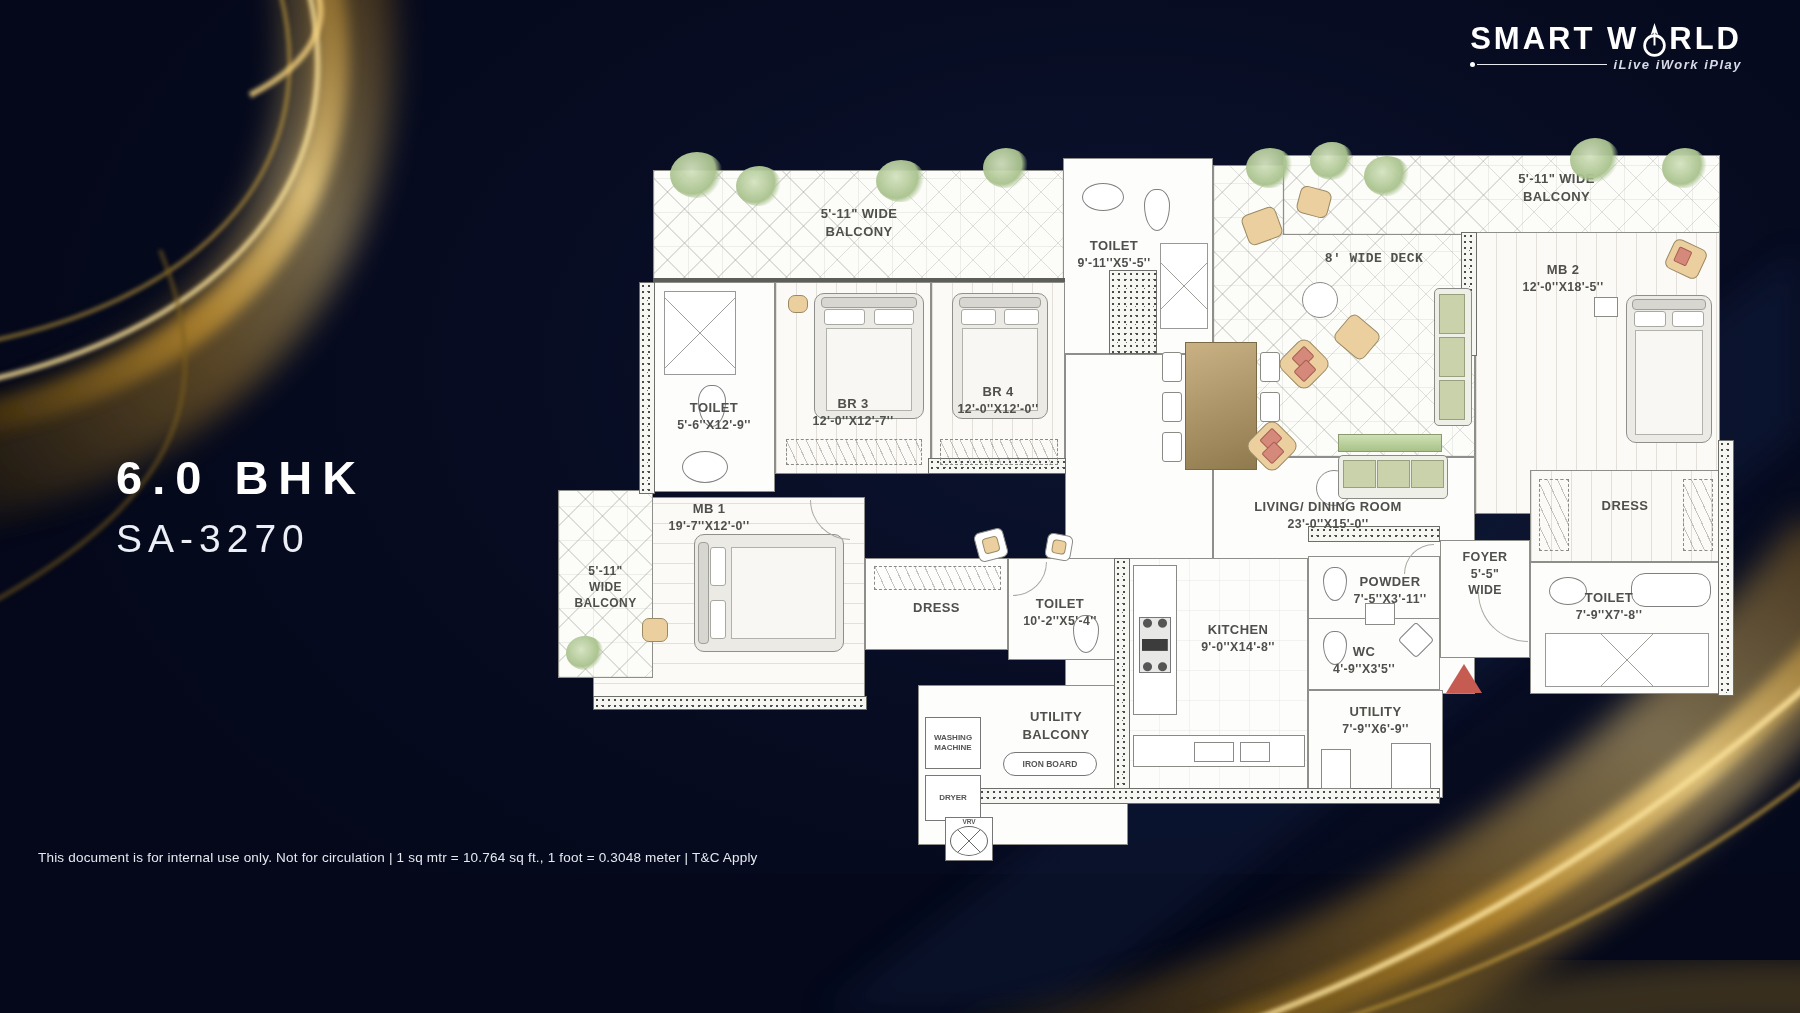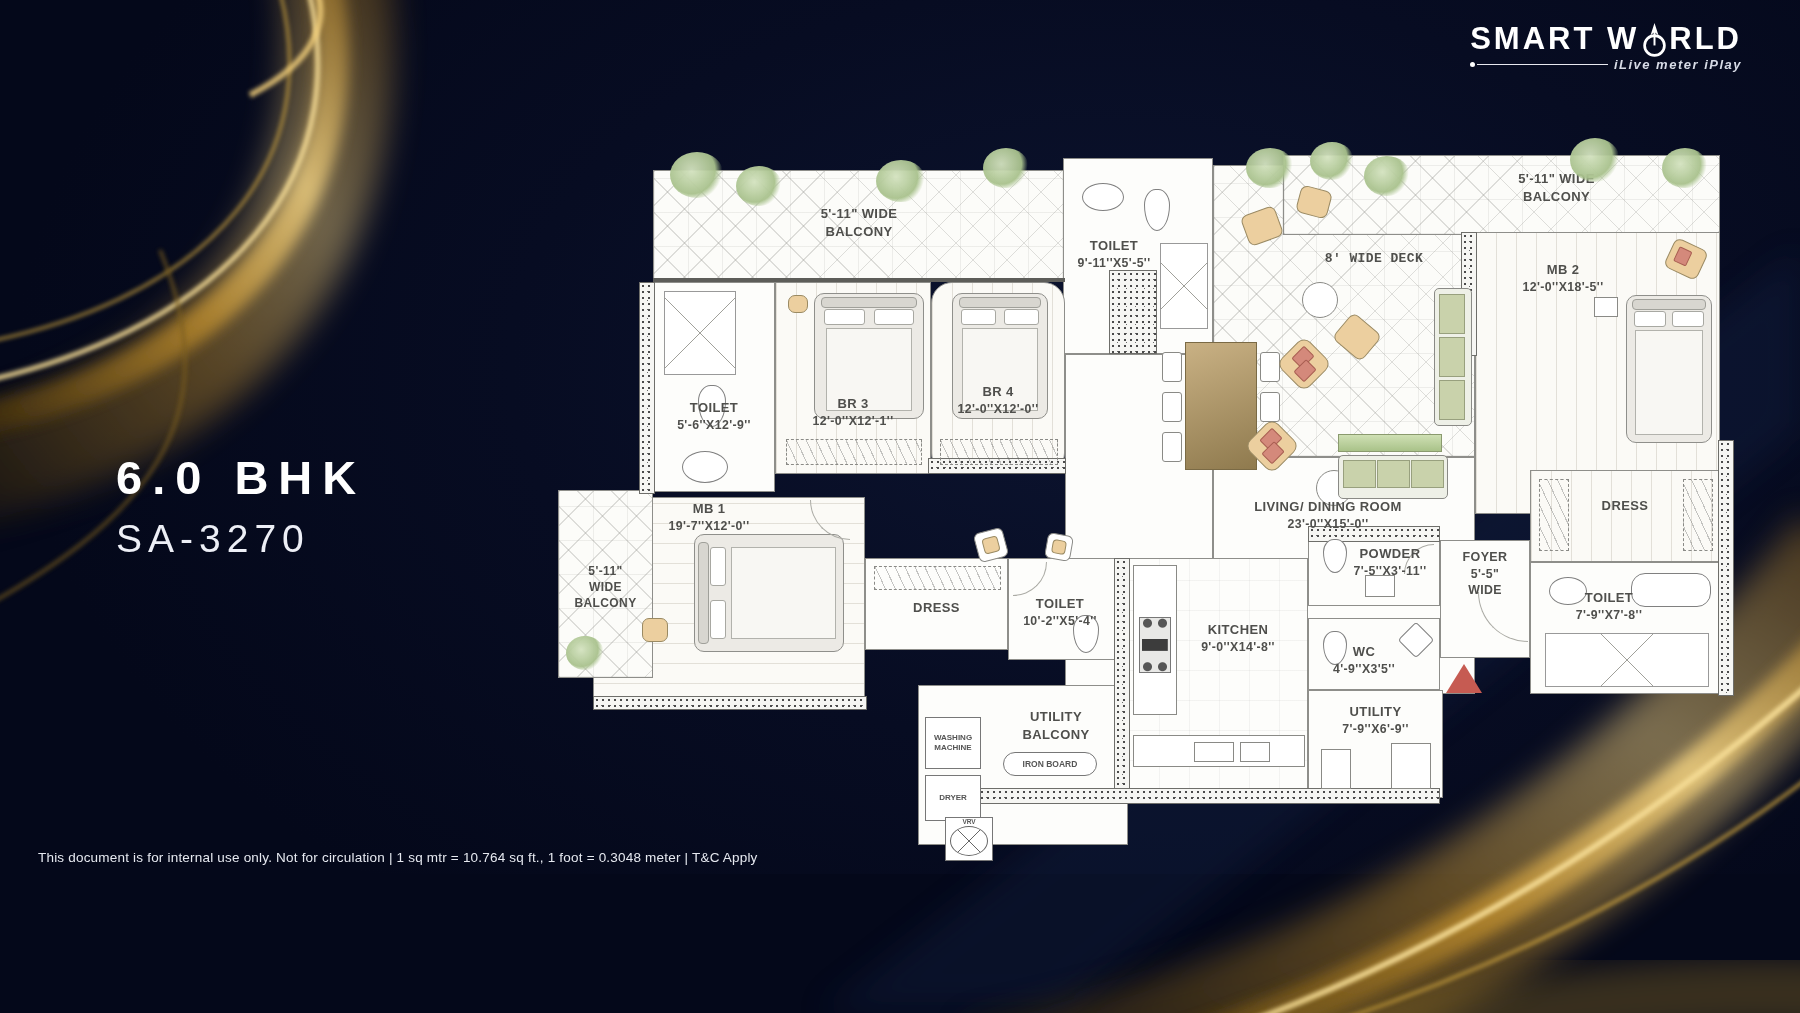--- a/index.html
+++ b/index.html
@@ -134,21 +134,21 @@
       <svg class="logo-o-svg" width="27" height="37" viewBox="0 0 30 41">
         <circle cx="15" cy="26" r="11" fill="none" stroke="#ffffff" stroke-width="3"></circle>
         <path d="M15 1 L19.5 15 L15 11 L10.5 15 Z" fill="#ffffff"></path>
         <rect x="13.9" y="11" width="2.2" height="15" fill="#ffffff"></rect>
       </svg>
       <span>RLD</span>
     </div>
     <div class="logo-underline">
       <span class="logo-dot"></span>
       <span class="logo-line"></span>
-      <span class="logo-tag">iLive  meter  iPlay</span>
+      <span class="logo-tag">iLive  iWork  iPlay</span>
     </div>
   </div>
 
   <div class="unit-block">
     <div class="unit-type">6.0 BHK</div>
     <div class="unit-code">SA-3270</div>
   </div>
 
   <div id="plan">
 
@@ -218,25 +218,25 @@
       <div class="furn bed" style="left:38px;top:10px;width:110px;height:126px;">
         <div class="headboard"></div>
         <div class="pillow p1"></div>
         <div class="pillow p2"></div>
         <div class="blanket"></div>
       </div>
       <div class="furn chair-tan" style="left:12px;top:12px;width:20px;height:18px;"></div>
       <div class="furn wardrobe" style="left:10px;top:156px;width:136px;height:26px;"></div>
       <div class="rlabel" style="top:112px;">
         <div>BR 3</div>
-        <div class="dim">12'-0''X12'-1''</div>
-      </div>
-    </div>
-
-    <div class="room woodv" style="left:373px;top:142px;width:134px;height:192px;border-radius:21px;">
+        <div class="dim">12'-0''X12'-7''</div>
+      </div>
+    </div>
+
+    <div class="room woodv" style="left:373px;top:142px;width:134px;height:192px;">
       <div class="furn bed" style="left:20px;top:10px;width:96px;height:126px;">
         <div class="headboard"></div>
         <div class="pillow p1"></div>
         <div class="pillow p2"></div>
         <div class="blanket"></div>
       </div>
       <div class="furn wardrobe" style="left:8px;top:156px;width:118px;height:26px;"></div>
       <div class="rlabel" style="top:100px;">
         <div>BR 4</div>
         <div class="dim">12'-0''X12'-0''</div>
@@ -295,21 +295,21 @@
       <div class="furn counter" style="left:4px;top:176px;width:172px;height:32px;">
         <div class="furn counter" style="left:60px;top:6px;width:40px;height:20px;"></div>
         <div class="furn counter" style="left:106px;top:6px;width:30px;height:20px;"></div>
       </div>
       <div class="rlabel" style="top:62px;left:30px;right:-10px;">
         <div>KITCHEN</div>
         <div class="dim">9'-0''X14'-8''</div>
       </div>
     </div>
 
-    <div class="room" style="left:750px;top:388px;width:132px;height:78px;">
+    <div class="room" style="left:750px;top:416px;width:132px;height:78px;">
       <div class="furn wc-fix" style="left:14px;top:10px;width:24px;height:34px;"></div>
       <div class="furn counter" style="left:56px;top:46px;width:30px;height:22px;"></div>
       <div class="rlabel" style="top:16px;left:22px;right:-10px;">
         <div>POWDER</div>
         <div class="dim">7'-5''X3'-11''</div>
       </div>
     </div>
 
     <div class="room" style="left:750px;top:478px;width:132px;height:72px;">
       <div class="furn wc-fix" style="left:14px;top:12px;width:24px;height:34px;"></div>

